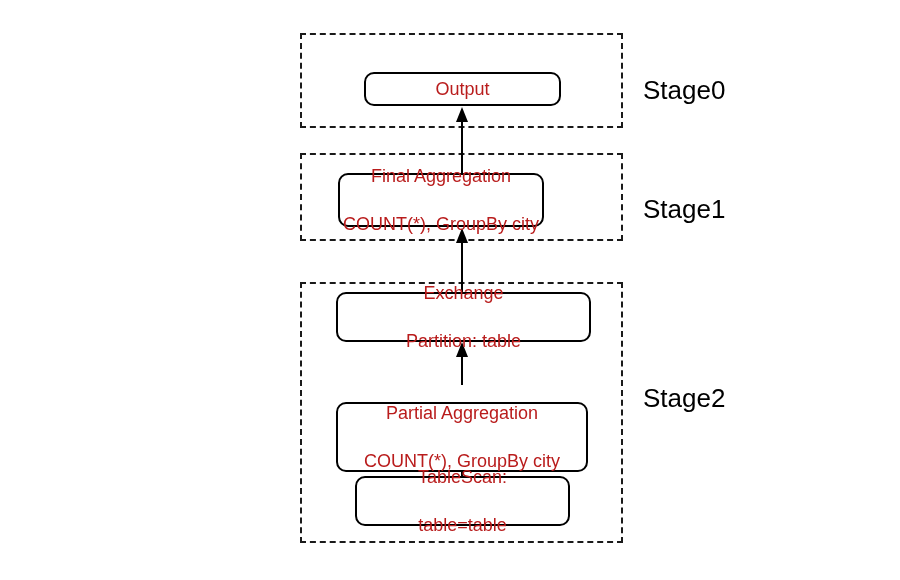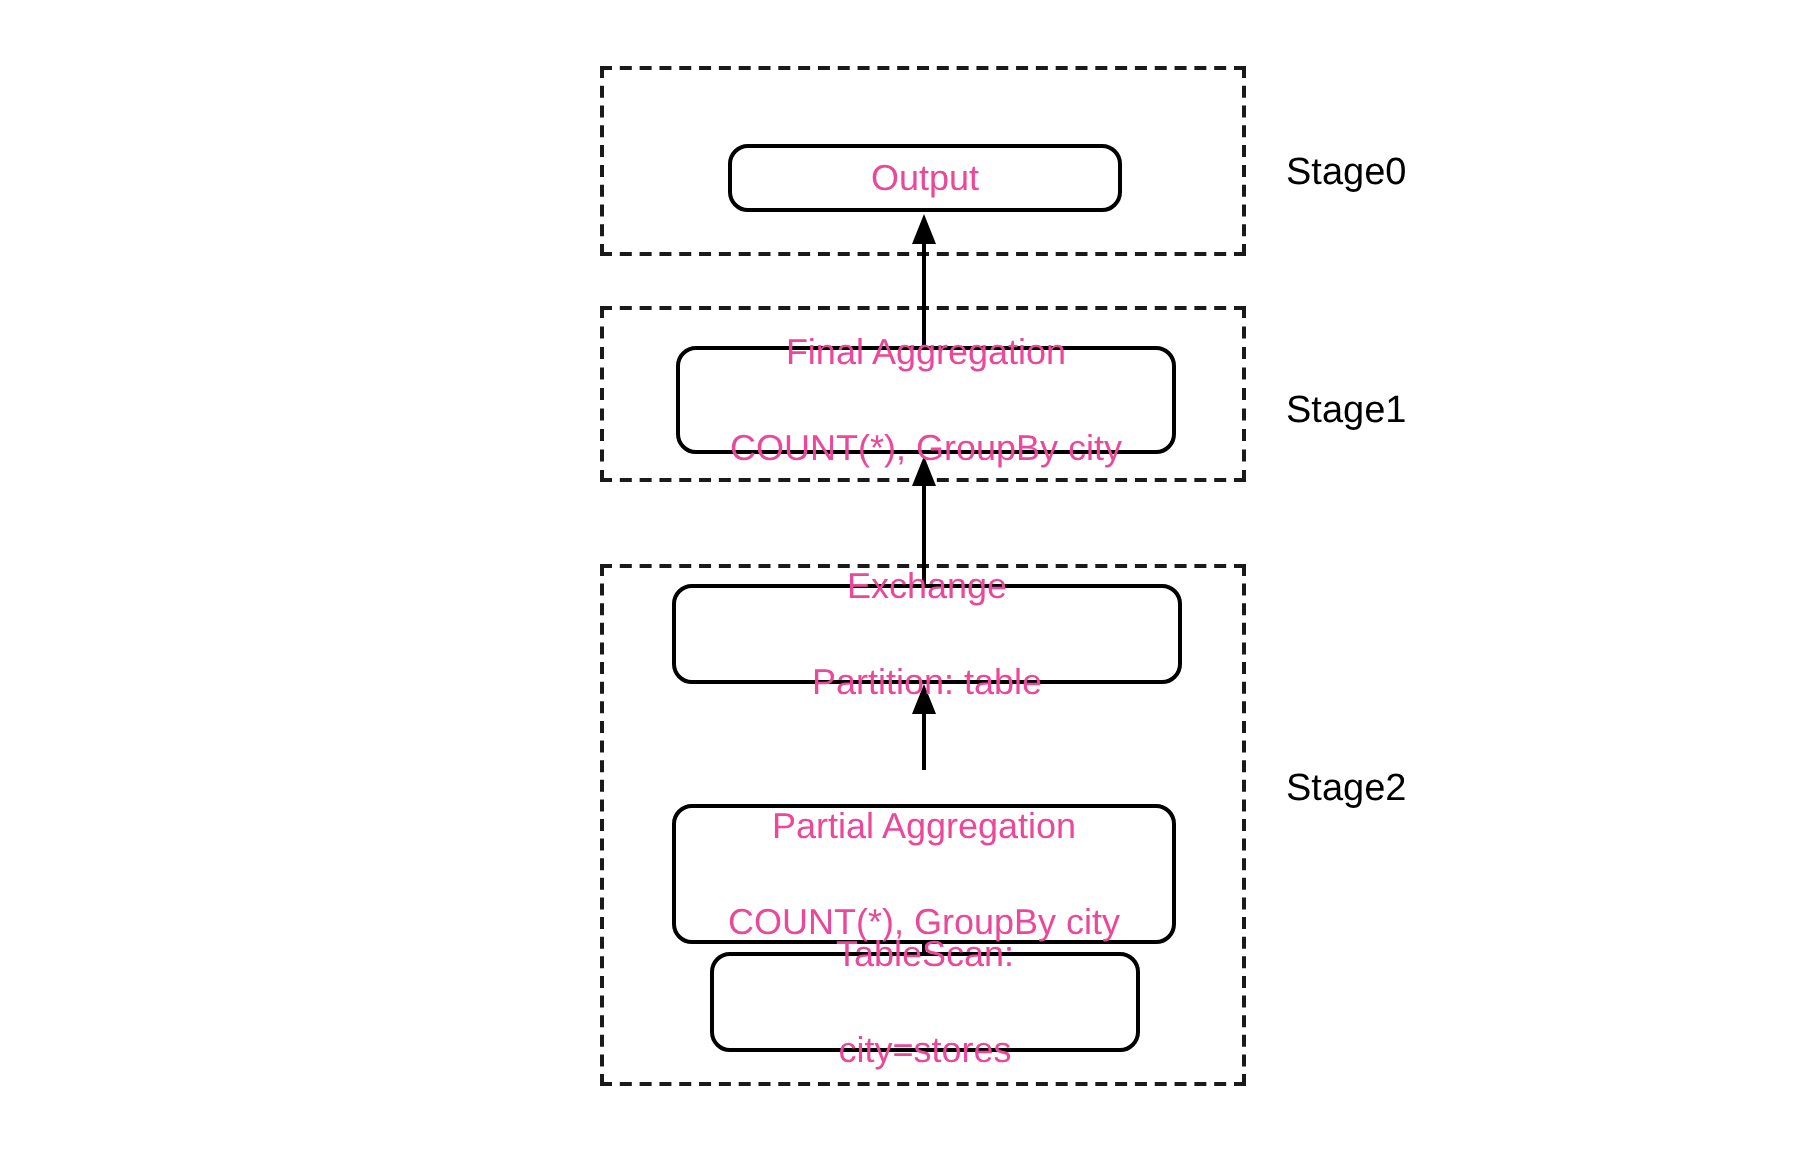--- a/index.html
+++ b/index.html
@@ -20,38 +20,38 @@
   .stage-box {
     position: absolute;
     box-sizing: border-box;
     border: 2px dashed #1a1a1a;
     background: transparent;
   }
 
   
   .stage-label {
     position: absolute;
-    font-size: 19px;
+    font-size: 26px;
     color: #000000;
     line-height: 1;
     white-space: nowrap;
   }
 
   
   .node {
     position: absolute;
     box-sizing: border-box;
     border: 2px solid #000000;
     border-radius: 10px;
     background: #ffffff;
     display: flex;
     flex-direction: column;
     align-items: center;
     justify-content: center;
-    color: #ec4899;
+    color: #b91c1c;
     font-size: 18px;
     line-height: 1.26;
     text-align: center;
     white-space: nowrap;
   }
   .node .line2 { display: block; margin-top: 25px; }
 
   
   .arrow-stem {
     position: absolute;
@@ -87,33 +87,33 @@
   <div class="arrow-stem" style="left: 461px; top: 357px; height: 28px;"></div>
   <div class="arrow-head" style="left: 456px; top: 342px;"></div>
   <div class="arrow-stem" style="left: 461px; top: 455px; height: 21px;"></div>
   <div class="arrow-head" style="left: 456px; top: 440px;"></div>
 
   <div class="node" style="left: 364px; top: 72px; width: 197px; height: 34px;">
     <span>Output</span>
 
   </div>
 
-  <div class="node" style="left: 338px; top: 173px; width: 250px; height: 54px;">
+  <div class="node" style="left: 338px; top: 173px; width: 206px; height: 54px;">
     <span>Final Aggregation</span>
     <span class="line2">COUNT(*), GroupBy city</span>
   </div>
 
   <div class="node" style="left: 336px; top: 292px; width: 255px; height: 50px;">
     <span>Exchange</span>
     <span class="line2">Partition: table</span>
   </div>
 
   <div class="node" style="left: 336px; top: 402px; width: 252px; height: 70px;">
     <span>Partial Aggregation</span>
     <span class="line2">COUNT(*), GroupBy city</span>
   </div>
 
   <div class="node" style="left: 355px; top: 476px; width: 215px; height: 50px;">
     <span>TableScan:</span>
-    <span class="line2">city=stores</span>
+    <span class="line2">table=table</span>
   </div>
 
 </div>
 
 </body></html>

